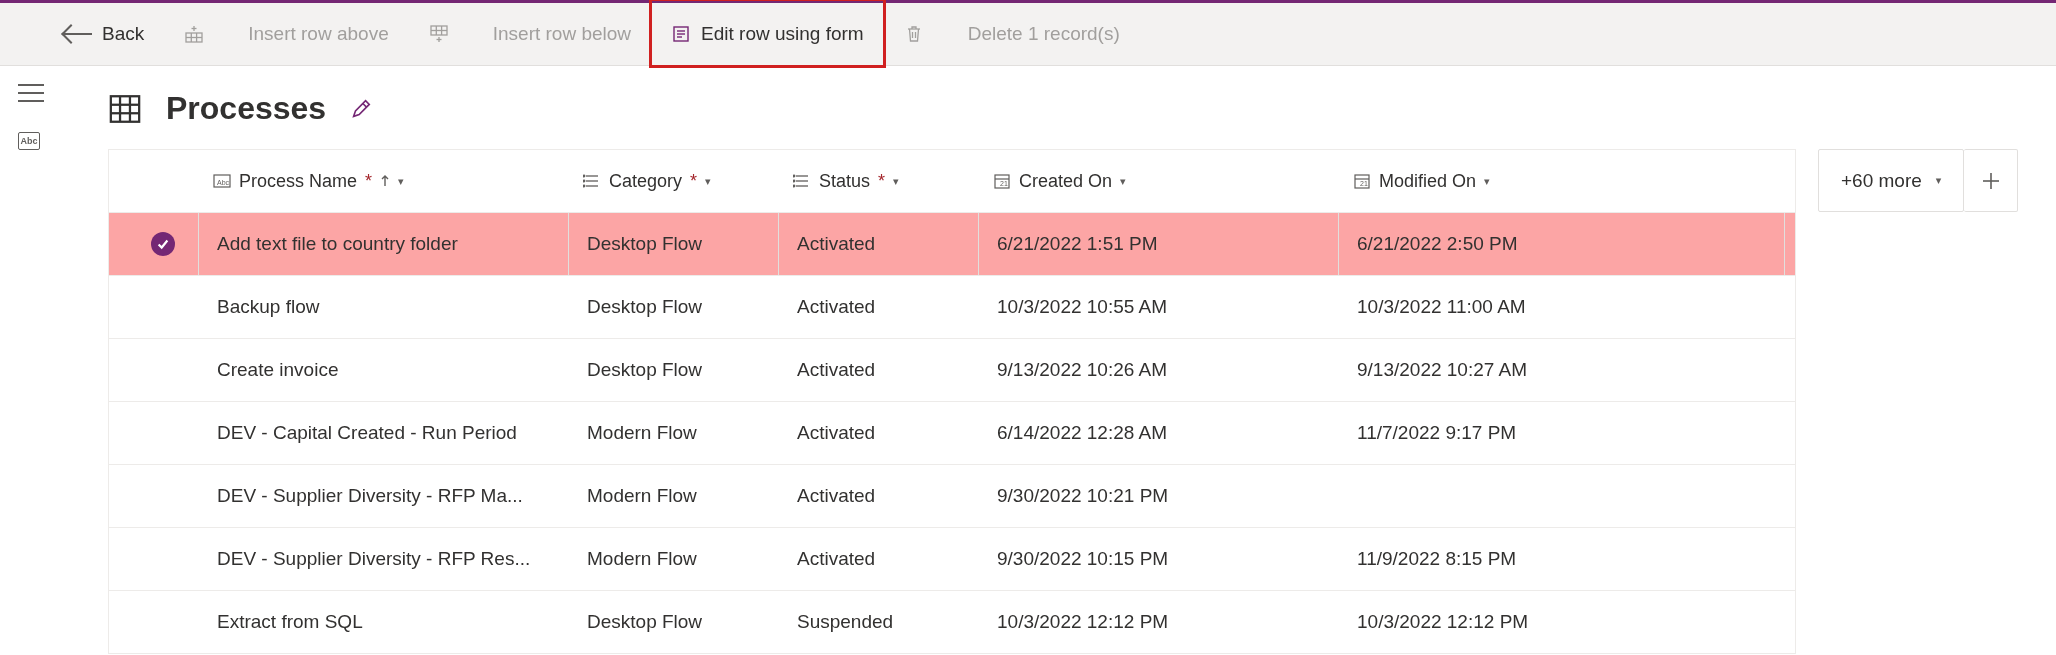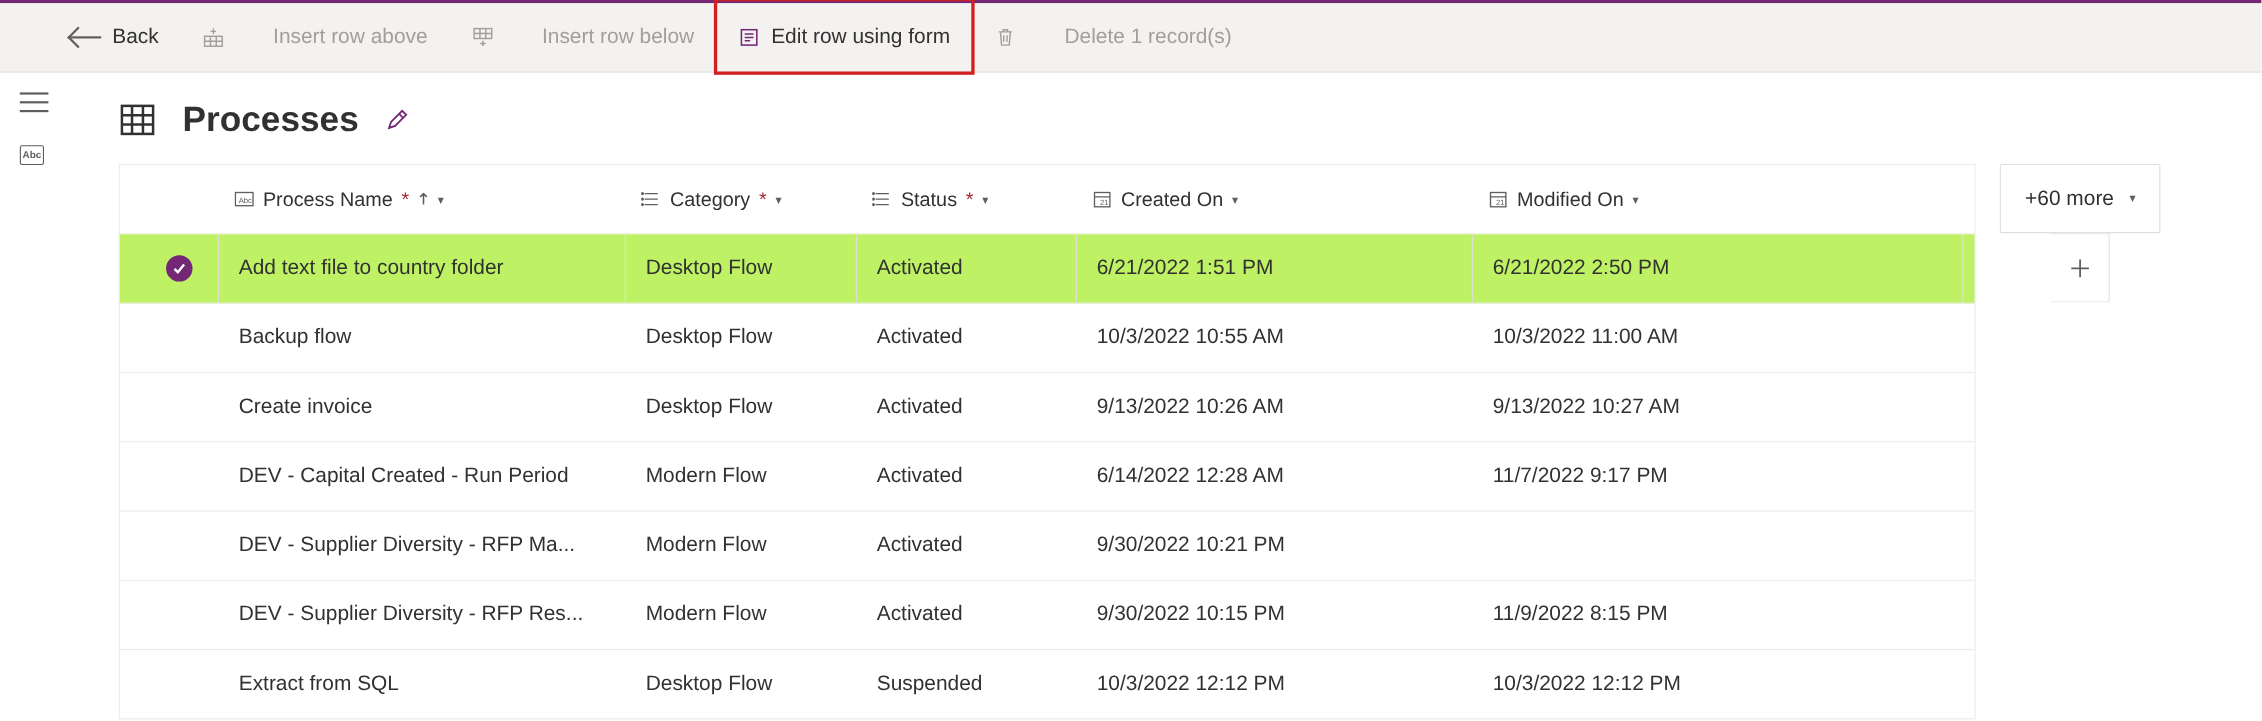--- a/index.html
+++ b/index.html
@@ -94,31 +94,31 @@
     display: flex; align-items: center; gap: 8px; padding-left: 14px;
     font-weight: 400;
   }
   .gh-cell .col-icon { width: 18px; height: 18px; flex-shrink:0; }
   .req { color: #a4262c; }
   .chev { color: #605e5c; font-size: 11px; }
   .grid-row {
     border-bottom: 1px solid #edebe9;
     font-size: 19px; color: #323130;
   }
-  .grid-row.selected { background: #bef264; }
+  .grid-row.selected { background: #fca5a5; }
   .grid-row.selected .cell { border-right: 1px solid #e1dfdd; }
   .cell { display: flex; align-items: center; padding-left: 18px; white-space: nowrap; overflow: hidden; text-overflow: ellipsis; }
   .sel-cell { display:flex; align-items:center; justify-content:center; }
   .sel-circle {
     width: 24px; height: 24px; border-radius: 50%;
     background: #742774; display:flex; align-items:center; justify-content:center;
   }
   .sel-circle svg { width: 14px; height: 14px; stroke: #fff; stroke-width: 2.5; fill: none; }
   .right-controls {
-    display: flex; align-items: center; gap: 0; margin-left: 22px; flex-direction: column;
+    display: flex; align-items: center; gap: 0; margin-left: 22px;
   }
   .more-btn {
     height: 63px;
     border: 1px solid #e1dfdd;
     display: flex; align-items: center; padding: 0 22px;
     font-size: 19px; color: #323130; cursor: pointer; gap: 14px;
     border-radius: 2px;
   }
   .add-col-btn {
     height: 63px; width: 54px;

